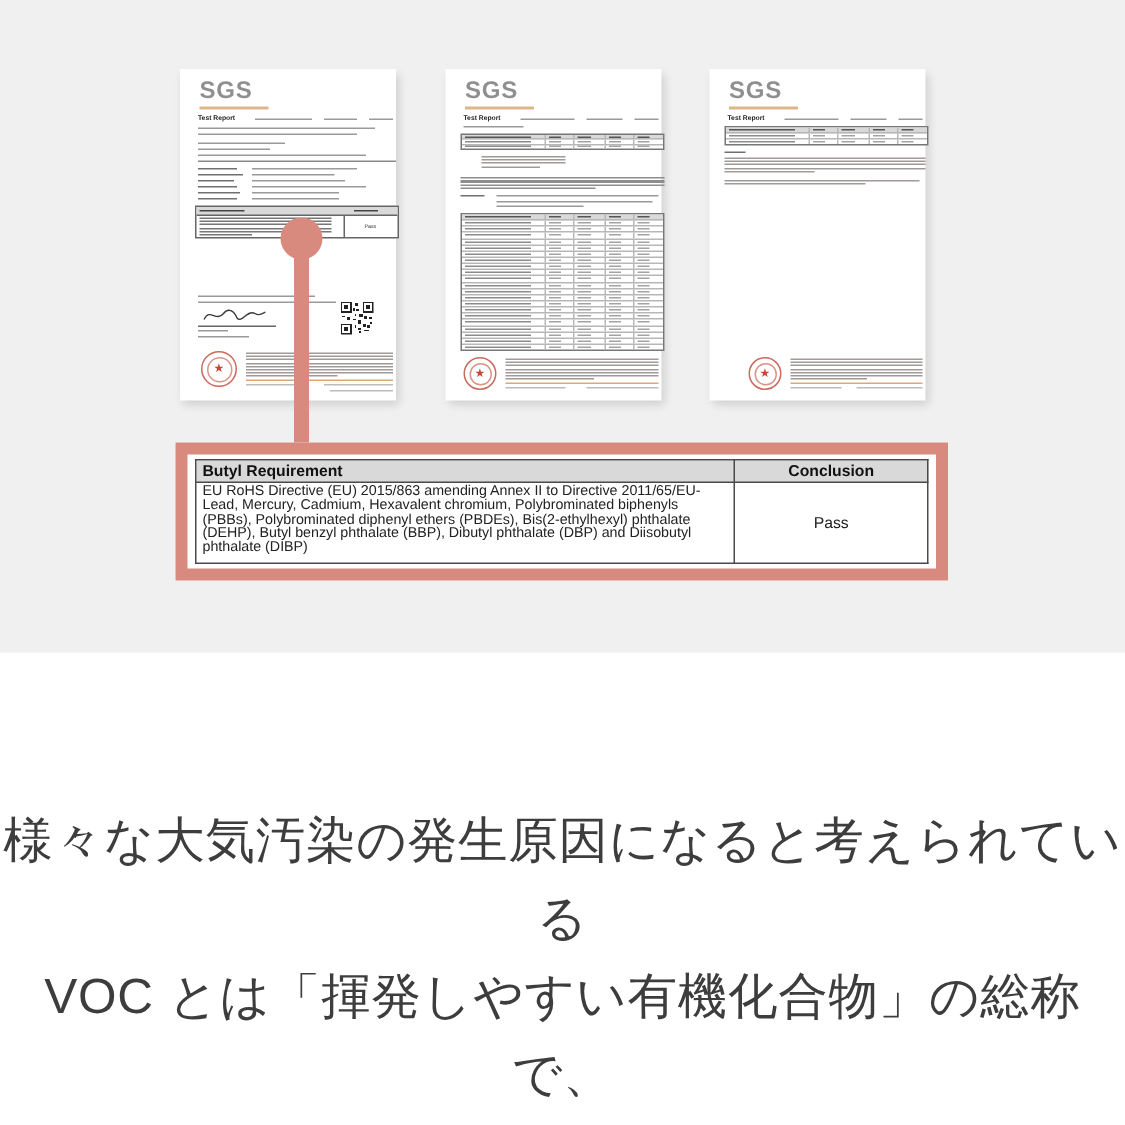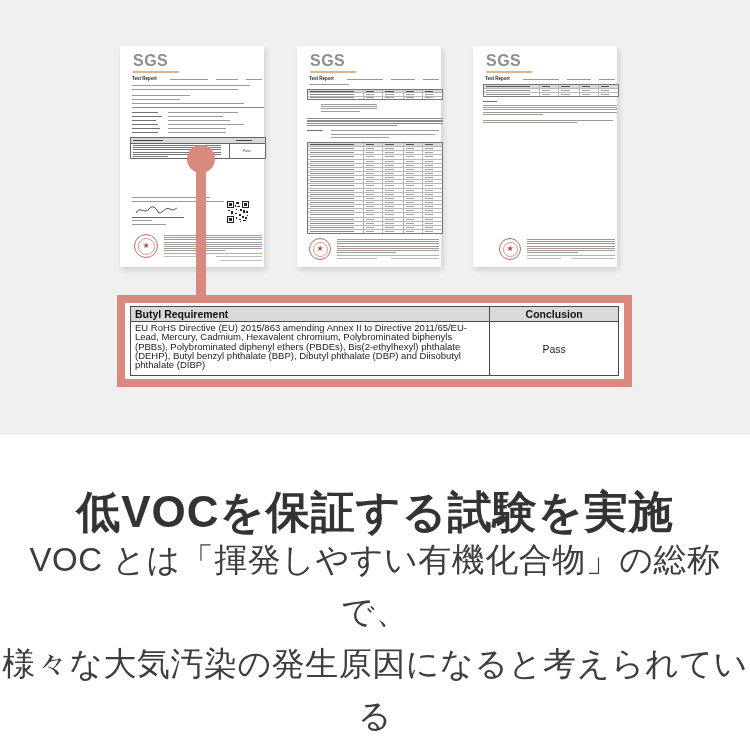--- a/index.html
+++ b/index.html
@@ -780,20 +780,19 @@
         </tr>
         <tr>
           <td class="req">EU RoHS Directive (EU) 2015/863 amending Annex II to Directive 2011/65/EU- Lead, Mercury, Cadmium, Hexavalent chromium, Polybrominated biphenyls (PBBs), Polybrominated diphenyl ethers (PBDEs), Bis(2-ethylhexyl) phthalate (DEHP), Butyl benzyl phthalate (BBP), Dibutyl phthalate (DBP) and Diisobutyl phthalate (DIBP)</td>
           <td class="conc">Pass</td>
         </tr>
       </tbody>
         </table>
     </div>
   </div>
 
-  <h1 class="jp-heading">低VOCを保証する試験を実施</h1>
   <div class="jp-body">
+    <div>様々な大気汚染の発生原因になると考えられている</div>
     <div>VOC とは「揮発しやすい有機化合物」の総称で、</div>
-    <div>様々な大気汚染の発生原因になると考えられている</div>
     <div>物質です。本商品は VOC の試験をクリアし、</div>
 
   </div>
 </div>
 
 </body></html>

